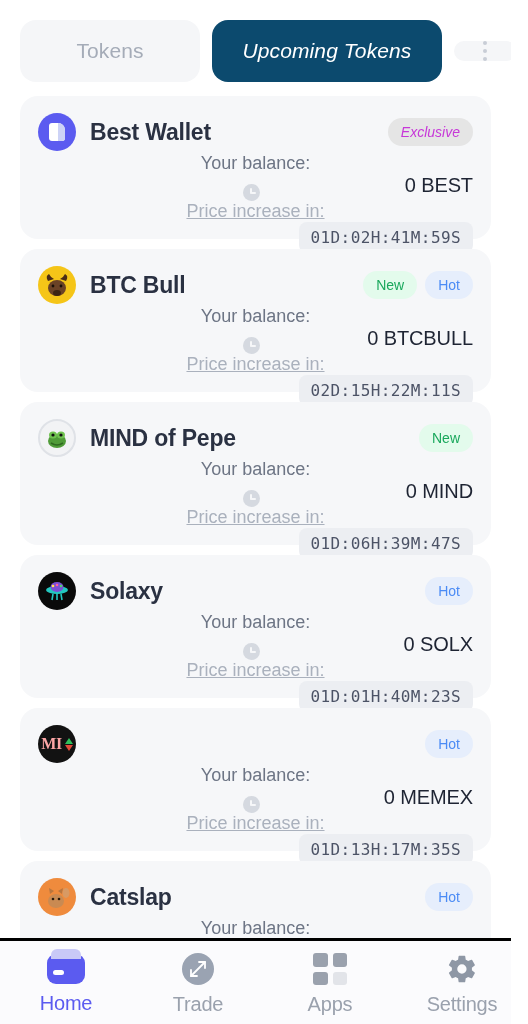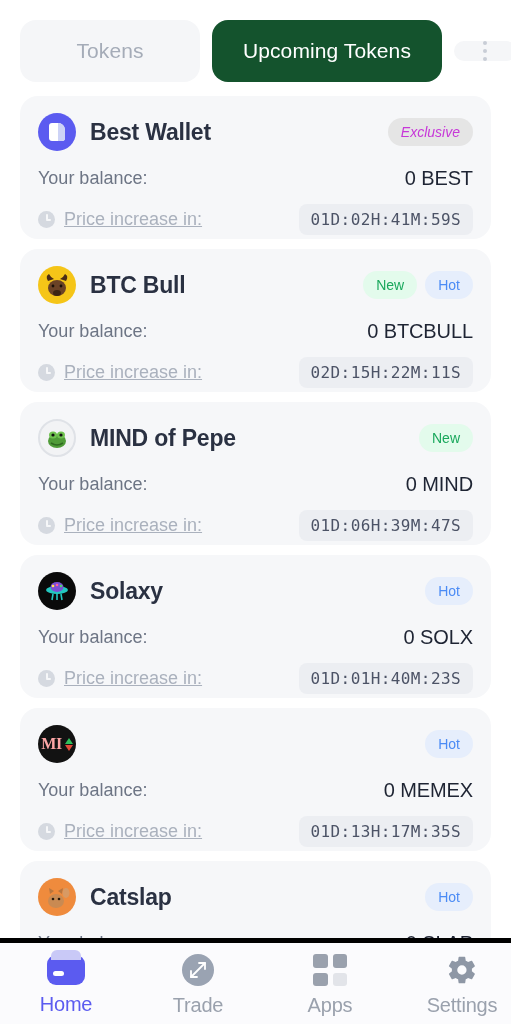--- a/index.html
+++ b/index.html
@@ -42,22 +42,23 @@
   }
 
   .tab-inactive {
     flex: 0 0 180px;
     background: #f5f6f8;
     color: #a5acb8;
   }
 
   .tab-active {
     flex: 0 0 230px;
-    background: #14532d;
+    background: #0c4a6e;
     color: #ffffff;
+    font-style: italic;
   }
 
   .tab-more {
     flex: 0 0 62px;
     background: #f5f6f8;
     border-radius: 16px;
     display: flex;
     flex-direction: column;
     align-items: center;
     justify-content: center;
@@ -125,22 +126,23 @@
     border-radius: 999px;
     white-space: nowrap;
   }
   .badge-exclusive { background: #e5e5e5; color: #c738d8; font-style: italic; }
   .badge-new       { background: #e3fbec; color: #1aa85c; }
   .badge-hot       { background: #e6eefc; color: #4b8bf5; }
 
   .row {
     display: flex;
     align-items: center;
-    margin-top: 11px;
+    margin-top: 1px;
     height: 30px;
+    flex-direction: column;
   }
 
   .row-label {
     font-size: 18px;
     color: #6d7585;
   }
 
   .row-value {
     margin-left: auto;
     font-size: 20px;
@@ -188,21 +190,21 @@
     letter-spacing: 0.4px;
   }
 
   
   .bottomnav {
     position: absolute;
     left: 0; bottom: 0;
     width: 528px;
     height: 86px;
     background: #fbfbfd;
-    border-top: 5px solid #000000;
+    border-top: 3px solid #000000;
     display: flex;
     align-items: center;
     padding-top: 4px;
   }
 
   .navitem {
     flex: 1;
     display: flex;
     flex-direction: column;
     align-items: center;

